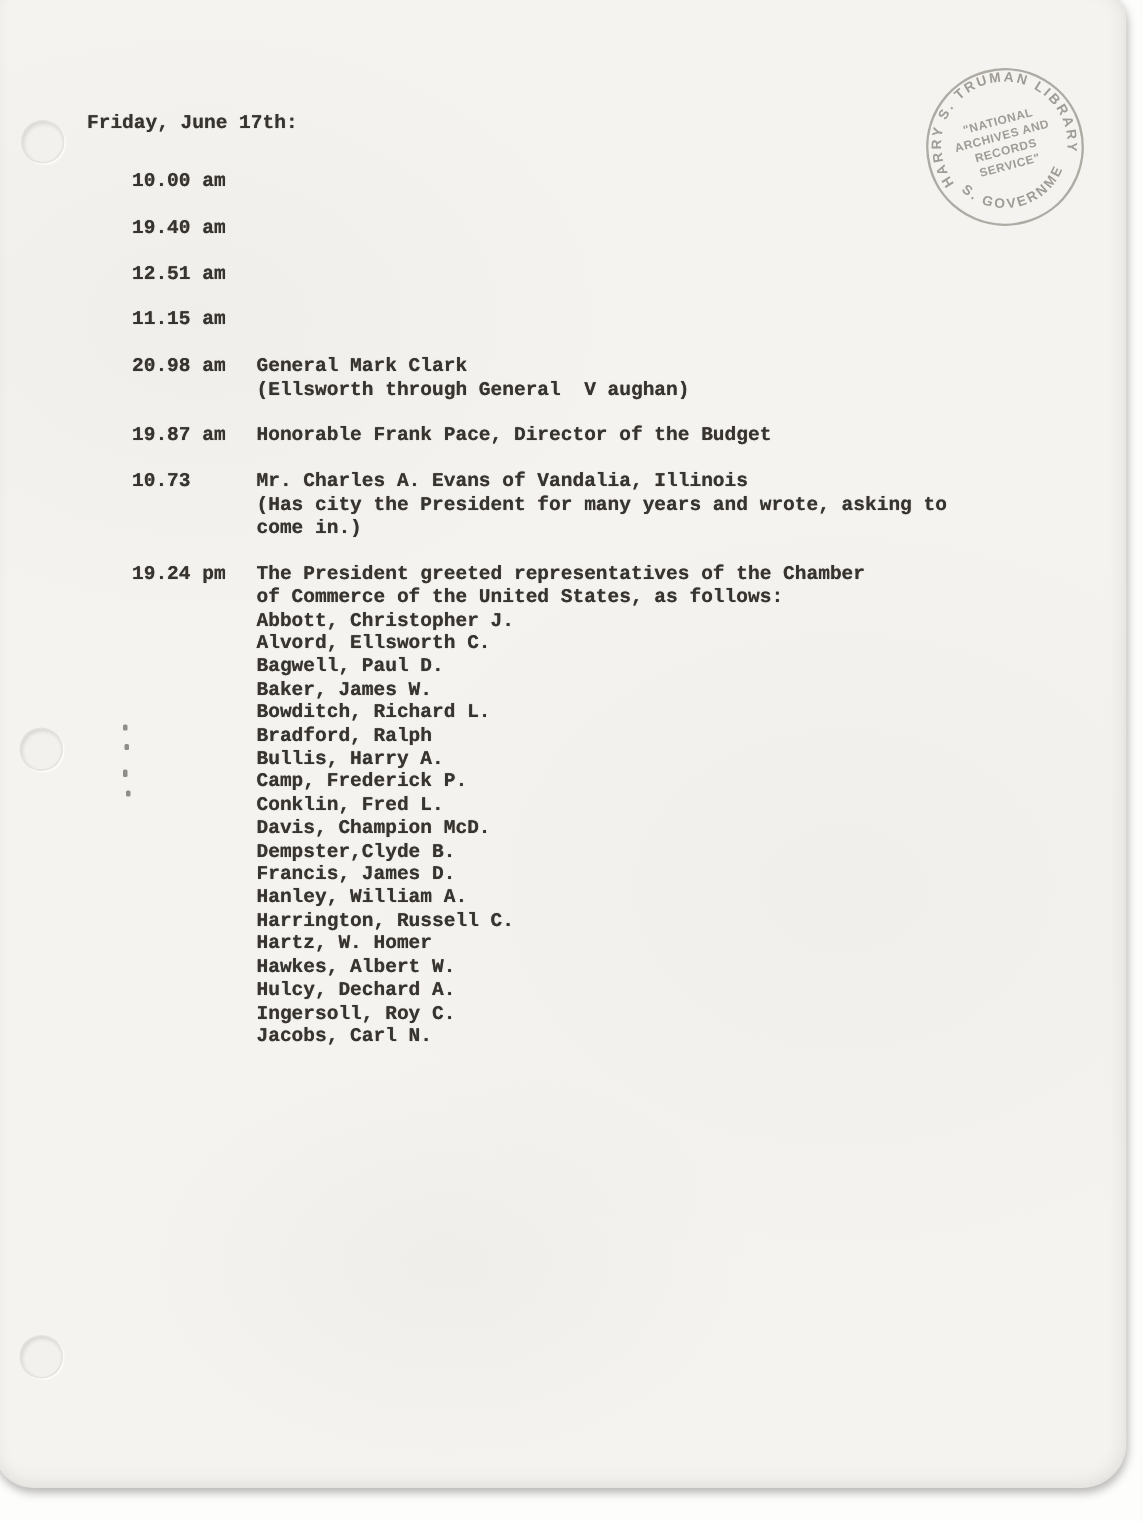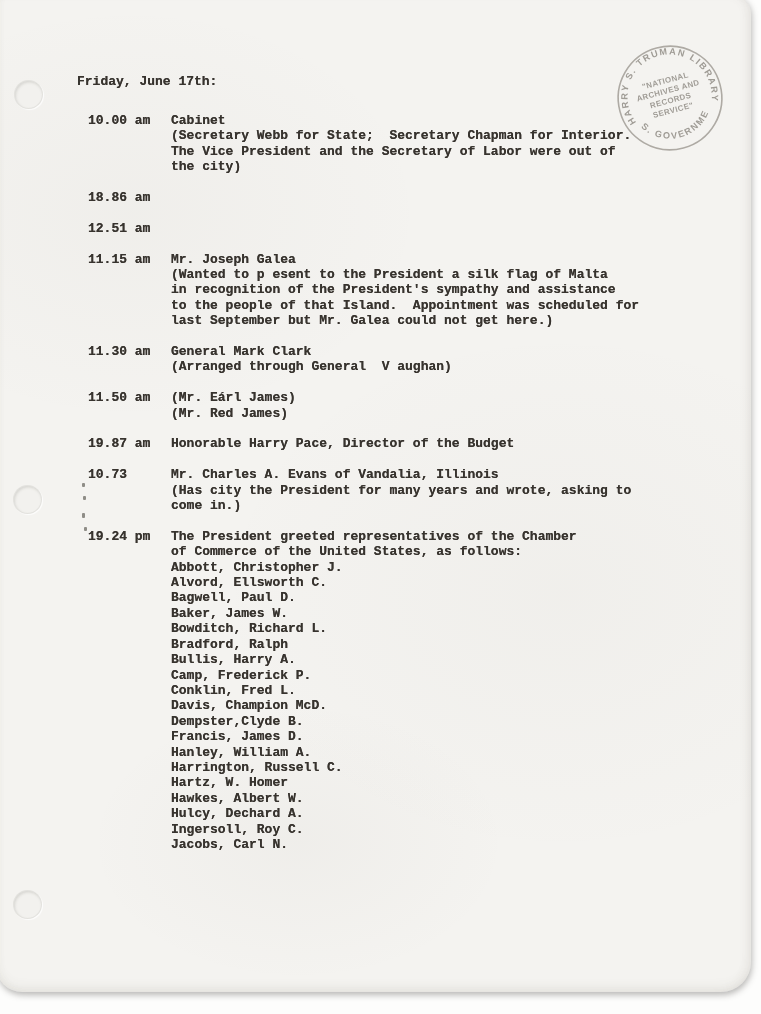--- a/index.html
+++ b/index.html
@@ -34,21 +34,21 @@
   .hole.h1{left:18px;top:86px;}
   .hole.h2{left:17px;top:491px;}
   .hole.h3{left:17px;top:896px;}
   
   .typed{
     color:#37332e;
     font-size:13px;line-height:15.4px;font-weight:700;
     text-shadow:0 0 0.5px rgba(55,51,46,0.85);
     white-space:pre;
   }
-  .date-header{position:absolute;left:81px;top:80px;}
+  .date-header{position:absolute;left:62px;top:80px;}
   .schedule{position:absolute;left:92px;top:119px;width:620px;}
   .entry{display:flex;align-items:flex-start;margin-bottom:15.4px;}
   .entry .time{width:83px;flex:none;}
   .entry .desc{flex:1;}
   
   .stamp{
     position:absolute;left:608px;top:38px;width:132px;height:132px;
     transform:rotate(-15deg);
     opacity:0.85;
   }
@@ -96,58 +96,44 @@
       <text class="ctr" x="65" y="60">ARCHIVES AND</text>
       <text class="ctr" x="65" y="70">RECORDS</text>
       <text class="ctr" x="65" y="80">SERVICE"</text>
     </svg>
 
     <div class="typed date-header">Friday, June 17th:</div>
 
     <div class="schedule">
   <div class="entry">
     <div class="typed time">10.00 am</div>
-    <div class="typed desc">Cabinet
-(Secretary Webb for State;  Secretary Chapman for Interior.
-The Vice President and the Secretary of Labor were out of
-the city)</div>
   </div>
 
   <div class="entry">
-    <div class="typed time">18.86 am</div>
+    <div class="typed time">19.40 am</div>
   </div>
 
   <div class="entry">
     <div class="typed time">12.51 am</div>
   </div>
 
   <div class="entry">
     <div class="typed time">11.15 am</div>
-    <div class="typed desc">Mr. Joseph Galea
-(Wanted to p esent to the President a silk flag of Malta
-in recognition of the President's sympathy and assistance
-to the people of that Island.  Appointment was scheduled for
-last September but Mr. Galea could not get here.)</div>
   </div>
 
   <div class="entry">
-    <div class="typed time">11.30 am</div>
+    <div class="typed time">20.98 am</div>
     <div class="typed desc">General Mark Clark
-(Arranged through General  V aughan)</div>
+(Ellsworth through General  V aughan)</div>
   </div>
 
-  <div class="entry">
-    <div class="typed time">11.50 am</div>
-    <div class="typed desc">(Mr. Eárl James)
-(Mr. Red James)</div>
-  </div>
 
   <div class="entry">
     <div class="typed time">19.87 am</div>
-    <div class="typed desc">Honorable Harry Pace, Director of the Budget</div>
+    <div class="typed desc">Honorable Frank Pace, Director of the Budget</div>
   </div>
 
   <div class="entry">
     <div class="typed time">10.73</div>
     <div class="typed desc">Mr. Charles A. Evans of Vandalia, Illinois
 (Has city the President for many years and wrote, asking to
 come in.)</div>
   </div>
 
   <div class="entry">

